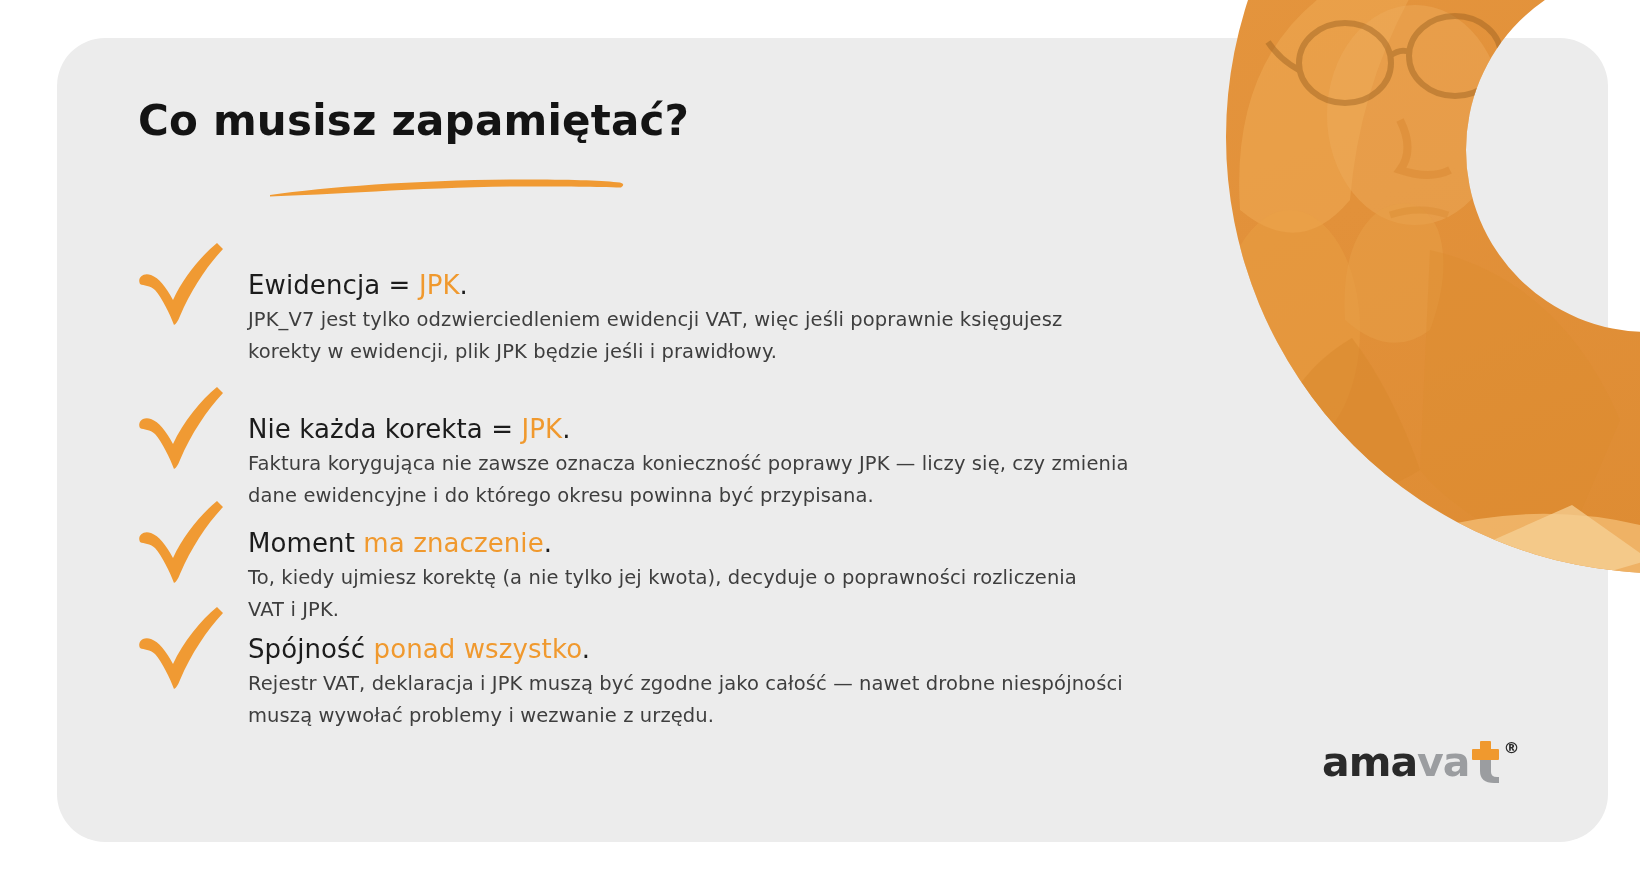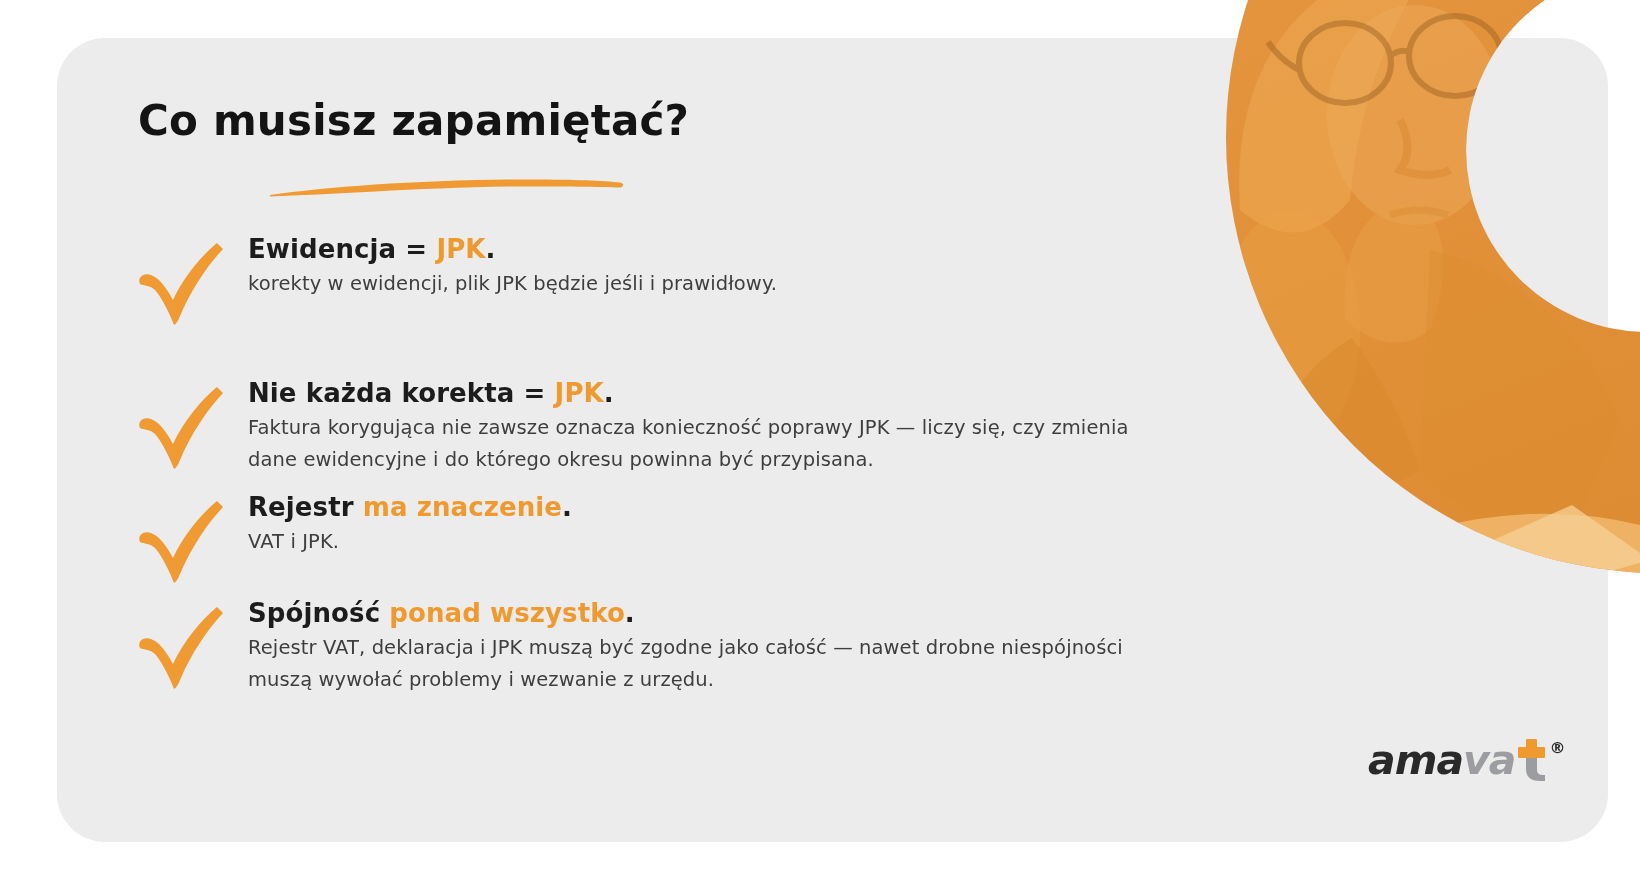--- a/index.html
+++ b/index.html
@@ -25,30 +25,30 @@
   .item { position:absolute; left:133px; width:1080px; }
   .item-1 { top:234px; }
   .item-2 { top:378px; }
   .item-3 { top:492px; }
   .item-4 { top:598px; }
 
   .check { position:absolute; left:0; top:8px; width:94px; height:84px; }
 
   .item-text { margin-left:115px; }
   .item-heading {
-    font-size:26px; font-weight:bold; color:#1C1C1C; line-height:30px;
-    letter-spacing:0.1px; margin-bottom:4px;
+    font-size:26px; font-weight:normal; color:#1C1C1C; line-height:30px;
+    letter-spacing:0.1px; margin-bottom:4px;margin-top:36px;
   }
   .item-heading .accent { color:#F0992E; }
   .item-body { font-size:19.5px; color:#3E3E3E; line-height:32px; letter-spacing:0.1px; }
   .item-body .line { display:block; }
 
   .logo {
-    position:absolute; left:1368px; top:736px; height:48px;
-    display:flex; align-items:center;font-style:italic;
+    position:absolute; left:1322px; top:736px; height:48px;
+    display:flex; align-items:flex-end;
   }
   .logo-word { font-size:41px; font-weight:bold; letter-spacing:-1px; line-height:44px; }
   .logo-dark { color:#2A2A2A; }
   .logo-gray { color:#9B9DA0; }
   .logo-t { width:27px; height:42px; margin-left:3px; margin-bottom:1px; }
   .logo-reg { align-self:flex-start; font-size:16px; font-weight:bold; color:#2A2A2A; margin-left:4px; margin-top:2px; }
 </style>
 </head>
 <body>
 
@@ -94,20 +94,21 @@
     <path fill="#F09A33" d="M2 19 C 60 11, 150 4, 250 3.5 C 300 3.2, 335 4.5, 352 6.5 Q 358 8, 353 11.5 C 330 11, 298 10.5, 250 10.5 C 152 11.5, 60 19, 2 20.5 Z"></path>
   </svg>
 
   <div class="item item-1">
     <svg class="check" viewBox="0 0 94 84" aria-hidden="true">
       <path fill="#F09A33" d="M7 42 C 4 36, 10 30, 18 33 C 26 36, 33 45, 40 58 C 50 36, 68 14, 84 1 L 90 7 C 74 24, 58 48, 47 74 C 45 79, 43 82, 41 83 C 37 72, 29 56, 22 48 C 17 43, 11 44, 7 42 Z"></path>
     </svg>
     <div class="item-text">
       <div class="item-heading"><span>Ewidencja = </span><span class="accent">JPK</span><span>.</span></div>
       <div class="item-body">
+          <span class="line">JPK_V7 jest tylko odzwierciedleniem ewidencji VAT, więc jeśli poprawnie księgujesz</span>
           <span class="line">korekty w ewidencji, plik JPK będzie jeśli i prawidłowy.</span>
         </div>
     </div>
   </div>
 
   <div class="item item-2">
     <svg class="check" viewBox="0 0 94 84" aria-hidden="true">
       <path fill="#F09A33" d="M7 42 C 4 36, 10 30, 18 33 C 26 36, 33 45, 40 58 C 50 36, 68 14, 84 1 L 90 7 C 74 24, 58 48, 47 74 C 45 79, 43 82, 41 83 C 37 72, 29 56, 22 48 C 17 43, 11 44, 7 42 Z"></path>
     </svg>
     <div class="item-text">
@@ -117,22 +118,23 @@
           <span class="line">dane ewidencyjne i do którego okresu powinna być przypisana.</span>
         </div>
     </div>
   </div>
 
   <div class="item item-3">
     <svg class="check" viewBox="0 0 94 84" aria-hidden="true">
       <path fill="#F09A33" d="M7 42 C 4 36, 10 30, 18 33 C 26 36, 33 45, 40 58 C 50 36, 68 14, 84 1 L 90 7 C 74 24, 58 48, 47 74 C 45 79, 43 82, 41 83 C 37 72, 29 56, 22 48 C 17 43, 11 44, 7 42 Z"></path>
     </svg>
     <div class="item-text">
-      <div class="item-heading"><span>Rejestr </span><span class="accent">ma znaczenie</span><span>.</span></div>
+      <div class="item-heading"><span>Moment </span><span class="accent">ma znaczenie</span><span>.</span></div>
       <div class="item-body">
+          <span class="line">To, kiedy ujmiesz korektę (a nie tylko jej kwota), decyduje o poprawności rozliczenia</span>
           <span class="line">VAT i JPK.</span>
         </div>
     </div>
   </div>
 
   <div class="item item-4">
     <svg class="check" viewBox="0 0 94 84" aria-hidden="true">
       <path fill="#F09A33" d="M7 42 C 4 36, 10 30, 18 33 C 26 36, 33 45, 40 58 C 50 36, 68 14, 84 1 L 90 7 C 74 24, 58 48, 47 74 C 45 79, 43 82, 41 83 C 37 72, 29 56, 22 48 C 17 43, 11 44, 7 42 Z"></path>
     </svg>
     <div class="item-text">

